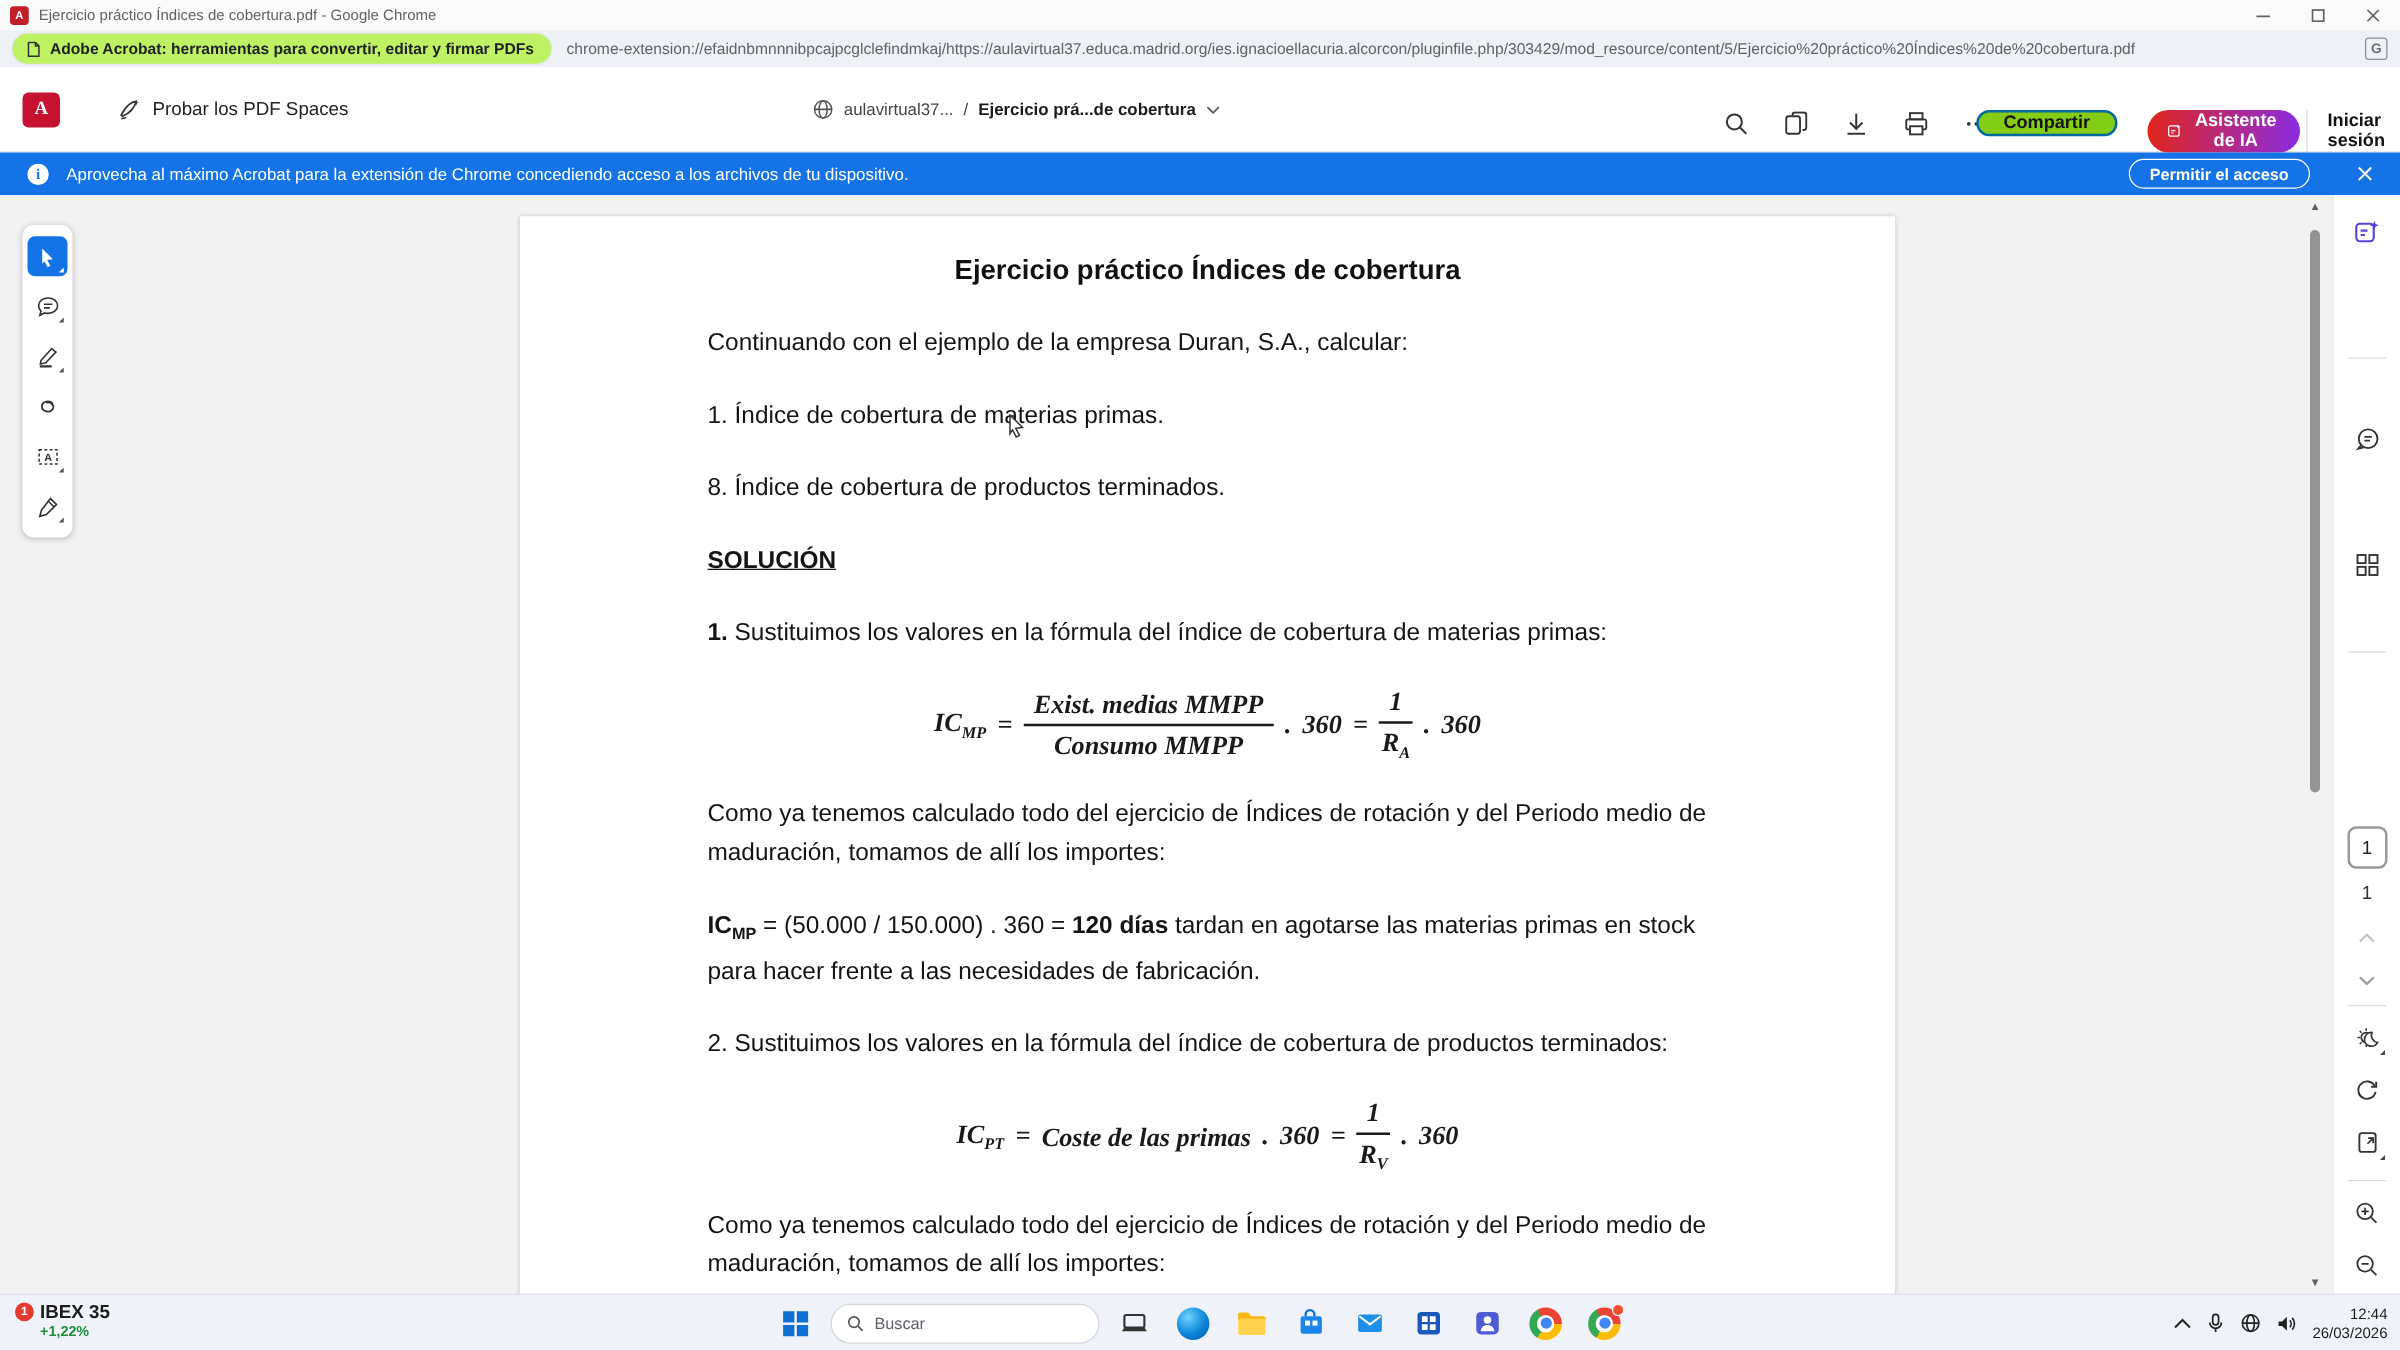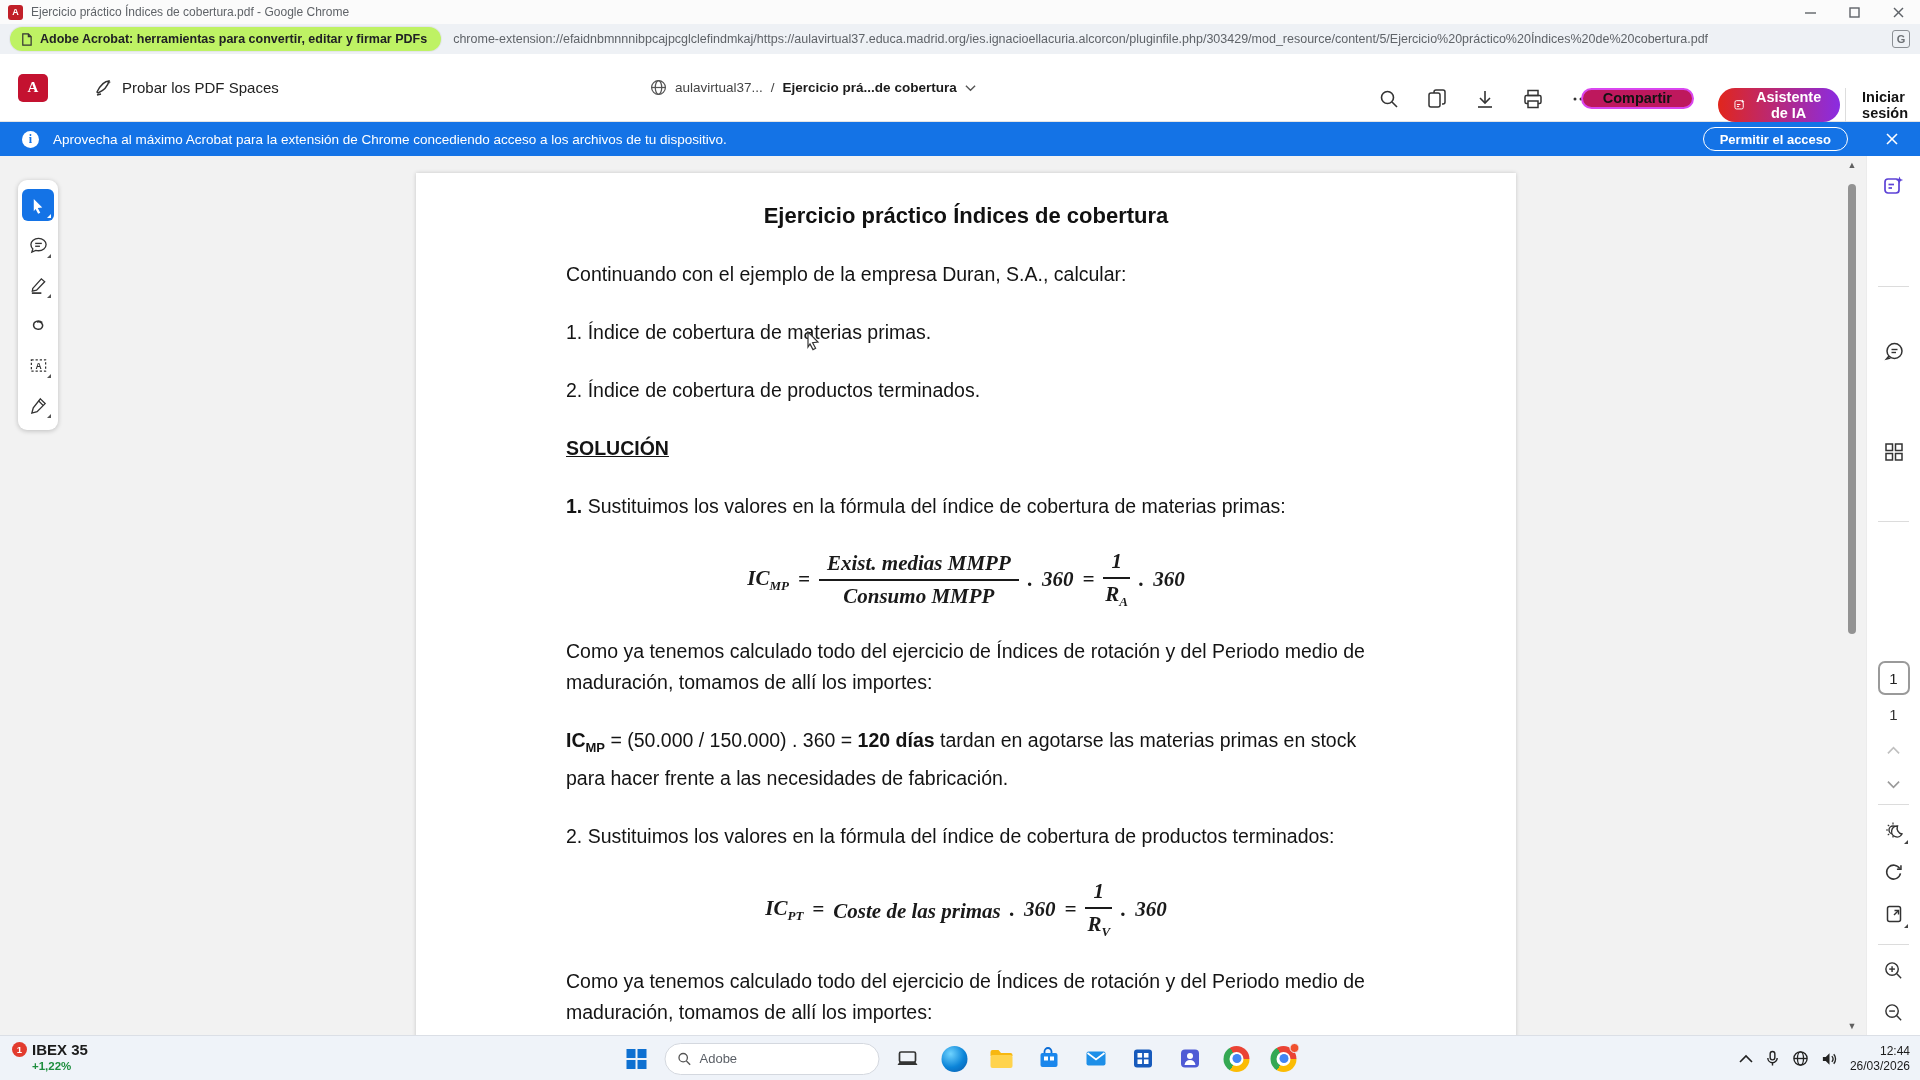--- a/index.html
+++ b/index.html
@@ -36,22 +36,22 @@
   .adobe-logo { width:30px; height:28px; background:#c41230; border-radius:5px; color:#fff;
     display:flex; align-items:center; justify-content:center; font-weight:bold; font-size:15px;
     font-family:"Liberation Serif", serif; }
   .spaces-btn { display:flex; align-items:center; gap:8px; margin-left:46px; font-size:15px;
     color:#222; }
   .breadcrumb { position:absolute; left:650px; display:flex; align-items:center; gap:8px;
     font-size:13.5px; color:#444; }
   .breadcrumb .doc-name { font-weight:bold; color:#1b1b1b; max-width:200px; white-space:nowrap; }
   .tool-icons { position:absolute; right:310px; display:flex; align-items:center; gap:26px; }
   .tool-icons .ticon { width:22px; height:22px; display:flex; align-items:center; justify-content:center; }
-  .share-btn { position:absolute; right:208px; height:21px; padding:0 20px; border:2px solid #d946ef;
-    border-radius:17px; background:#be185d; font-size:14.5px; font-weight:bold; color:#131313;
+  .share-btn { position:absolute; right:208px; height:21px; padding:0 20px; border:2px solid #0369a1;
+    border-radius:17px; background:#84cc16; font-size:14.5px; font-weight:bold; color:#131313;
     display:flex; align-items:center; }
   .ai-btn { position:absolute; right:62px; height:34px; padding:0 16px; border:none;
     border-radius:17px; background:linear-gradient(90deg,#e1261c,#8a2ce2); color:#fff;
     font-size:14.5px; font-weight:bold; display:flex; align-items:center; gap:8px; }
   .signin { position:absolute; right:-6px; font-size:14.5px; font-weight:bold; color:#131313;
     padding-left:16px; border-left:1px solid #ddd; height:34px; display:flex; align-items:center; }
   .acrotoolbar .rightwrap { position:absolute; right:18px; width:0; }
 
   
   .banner { position:absolute; top:122px; left:0; right:0; height:34px; background:#1473e6;
@@ -274,21 +274,21 @@
         </svg>
     </div>
   </div>
 
   <div class="content">
 
     <div class="page">
       <div class="doc-title">Ejercicio práctico Índices de cobertura</div>
       <p>Continuando con el ejemplo de la empresa Duran, S.A., calcular:</p>
       <p>1. Índice de cobertura de materias primas.</p>
-      <p>2. Índice de cobertura de productos terminados.</p>
+      <p>8. Índice de cobertura de productos terminados.</p>
       <p class="solucion">SOLUCIÓN</p>
       <p><b>1.</b><span> Sustituimos los valores en la fórmula del índice de cobertura de materias primas:</span></p>
 
       <div class="formula">
         <span><span>IC</span><sub>MP</sub></span>
         <span>=</span>
         <span class="frac">
             <span class="num">Exist. medias MMPP</span>
             <span class="den">Consumo MMPP</span>
           </span>
@@ -486,21 +486,21 @@
             <span></span>
             <span></span>
             <span></span>
           </div>
       </div>
       <div class="search-pill">
         <svg width="14" height="14" viewBox="0 0 16 16">
           <circle cx="6.5" cy="6.5" r="4.8" fill="none" stroke="#555" stroke-width="1.5"></circle>
           <line x1="10.2" y1="10.2" x2="14.5" y2="14.5" stroke="#555" stroke-width="1.5"></line>
         </svg>
-        <span>Adobe</span>
+        <span>Buscar</span>
       </div>
       <div class="tb-btn">
         <svg width="24" height="24" viewBox="0 0 24 24">
           <rect x="4" y="5" width="16" height="10" rx="1.5" fill="none" stroke="#333" stroke-width="1.7"></rect>
           <path d="M2 18h20l-2-3H4z" fill="#333"></path>
         </svg>
       </div>
       <div class="tb-btn">
         <div class="edge-ball"></div>
       </div>

